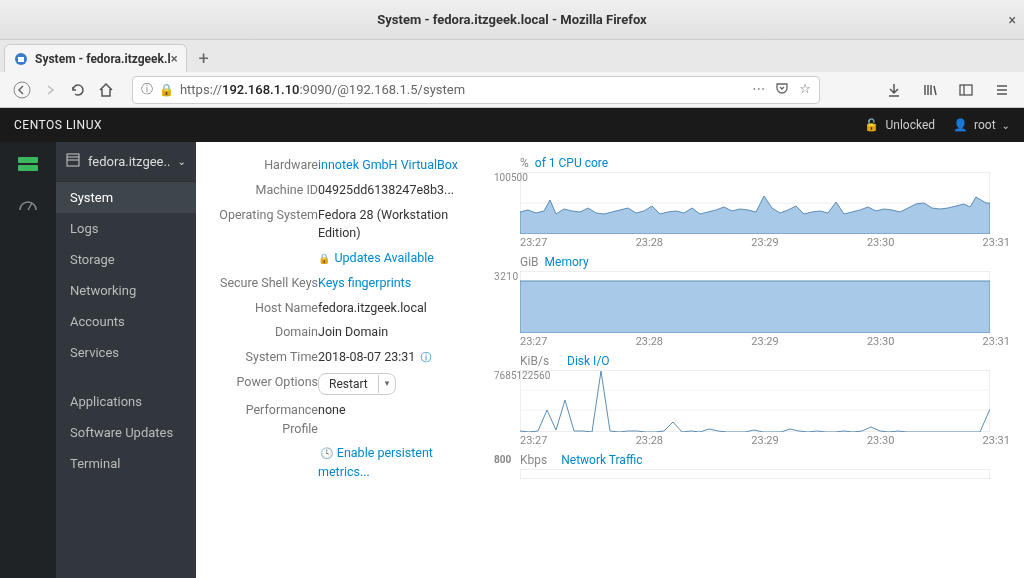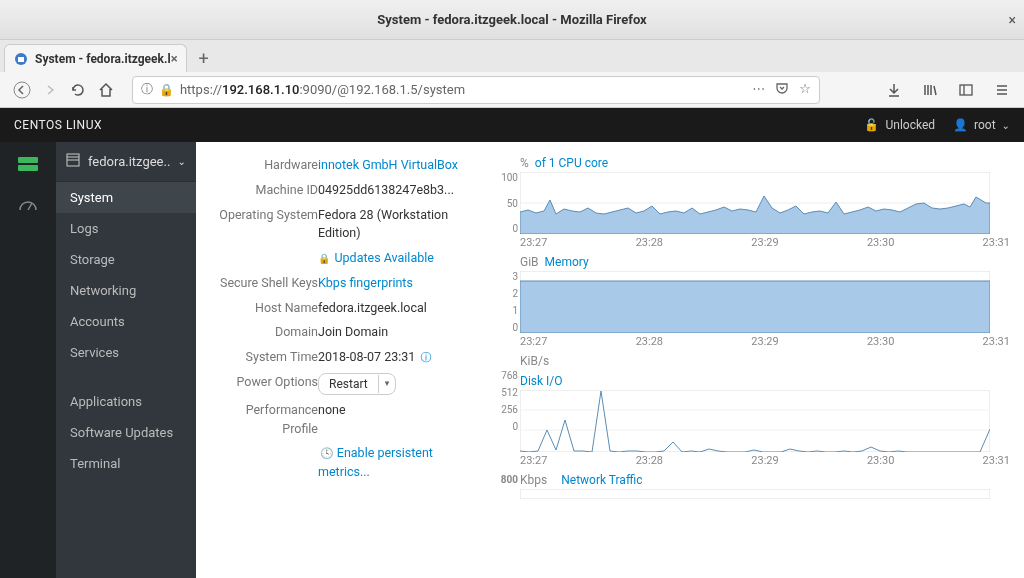--- a/index.html
+++ b/index.html
@@ -57,21 +57,21 @@
 .restart-btn .main-btn { padding: 0 10px; border-right: 1px solid #ccc; cursor: pointer; }
 .restart-btn .caret { padding: 0 6px; cursor: pointer; color: #666; font-size: 9px; }
 .lock-icon { font-size: 10px; color: #999; margin-right: 4px; }
 
 .charts { flex: 1; display: flex; flex-direction: column; gap: 6px; }
 .chart { position: relative; }
 .chart-title { font-size: 12px; color: #0088ce; margin-bottom: 2px; }
 .chart-svg { display: block; }
 .chart-xaxis { display: flex; justify-content: space-between; font-size: 11px; color: #888; padding: 2px 0 0 26px; }
 .chart-wrap { position: relative; padding-left: 26px; }
-.chart-yaxis { position: absolute; left: 0; top: 0; bottom: 0; width: 24px; display: flex; flex-direction: column; justify-content: space-between; text-align: right; font-size: 10px; color: #888; }
+.chart-yaxis { position: absolute; left: 0; top: 0; bottom: 0; width: 24px; display: flex; flex-direction: row; justify-content: space-between; text-align: right; font-size: 10px; color: #888; }
 
 
 .area { fill: #a8c9e8; stroke: #5b8db5; stroke-width: 1; }
 .line-only { fill: none; stroke: #5b8db5; stroke-width: 1; }
 
 .chevron { font-size: 10px; }
 </style>
 </head>
 <body>
 
@@ -223,21 +223,21 @@
       <div class="info-row">
           <div class="info-label">Operating System</div>
           <div class="info-value">Fedora 28 (Workstation Edition)</div>
         </div>
       <div class="info-row">
           <div class="info-label"></div>
           <div class="info-value"><span class="lock-icon">🔒</span><a class="link">Updates Available</a></div>
         </div>
       <div class="info-row">
           <div class="info-label">Secure Shell Keys</div>
-          <div class="info-value"><a class="link">Kbps fingerprints</a></div>
+          <div class="info-value"><a class="link">Keys fingerprints</a></div>
         </div>
       <div class="info-row">
           <div class="info-label">Host Name</div>
           <div class="info-value">fedora.itzgeek.local</div>
         </div>
       <div class="info-row">
           <div class="info-label">Domain</div>
           <div class="info-value">Join Domain</div>
         </div>
       <div class="info-row">
@@ -310,21 +310,21 @@
           <span>23:27</span>
             <span>23:28</span>
             <span>23:29</span>
             <span>23:30</span>
             <span>23:31</span>
         </div>
       </div>
 
       <div class="chart">
         <div class="chart-wrap">
-          <div style="display:flex;gap:6px;font-size:12px;flex-direction:column;">
+          <div style="display:flex;gap:18px;font-size:12px;">
               <span style="color:#888">KiB/s</span>
               <a class="link chart-title">Disk I/O</a>
             </div>
           <div class="chart-yaxis" style="top:16px;height:62px;">
             <span>768</span>
             <span>512</span>
             <span>256</span>
             <span>0</span>
           </div>
           <svg class="chart-svg" width="470" height="62" viewBox="0 0 470 62">

